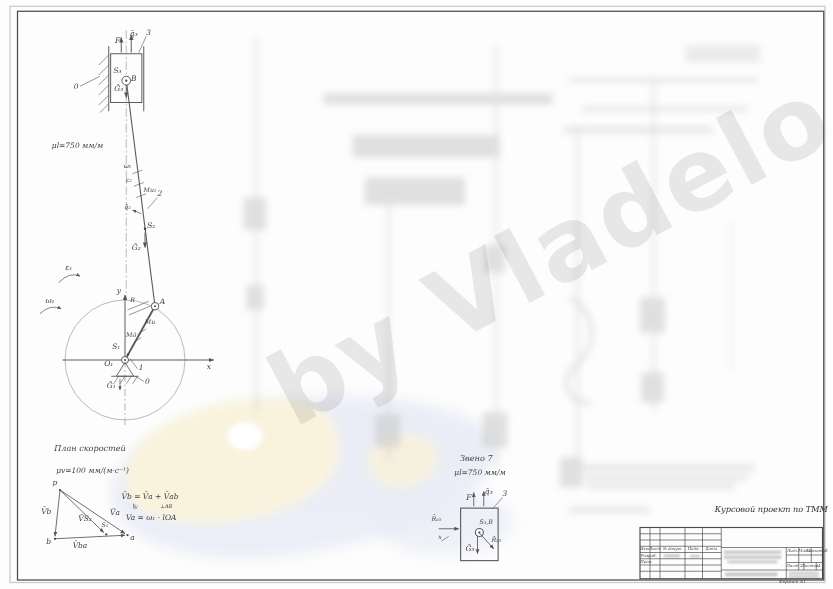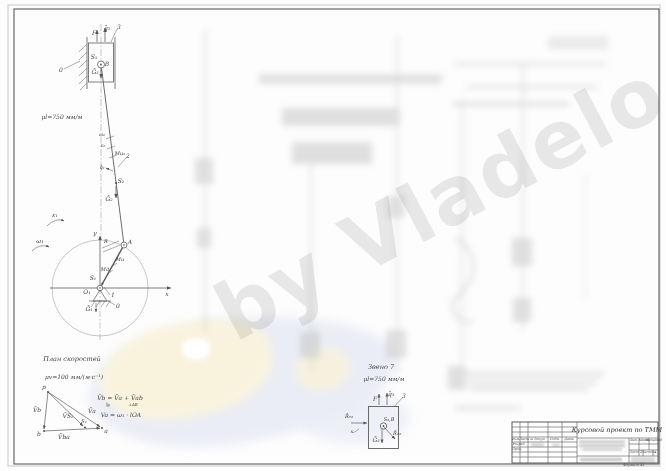--- a/index.html
+++ b/index.html
@@ -257,21 +257,21 @@
   <span class="lbl" style="left:384px;top:379px">μl=750 мм/м</span>
   <span class="lbl" style="left:375px;top:399px">F</span>
   <span class="lbl" style="left:391px;top:394px">q̄₃</span>
   <span class="lbl" style="left:404px;top:396px">3</span>
   <span class="lbl t5" style="left:389px;top:419px">S₃,B</span>
   <span class="lbl t5" style="left:397px;top:433px">R̄₂₃</span>
   <span class="lbl" style="left:376px;top:440px">Ḡ₃</span>
   <span class="lbl t5" style="left:349px;top:416px">R̄₀₃</span>
   <span class="lbl t5" style="left:352px;top:431px">x</span>
 
-  <span class="lbl t65" style="left:617px;top:430px;color:#2e2e2e">Курсовой проект по ТММ</span>
+  <span class="lbl t65" style="left:617px;top:408px;color:#2e2e2e">Курсовой проект по ТММ</span>
   <span class="lbl t32" style="left:516px;top:439.5px">Изм.</span>
   <span class="lbl t32" style="left:524px;top:439.5px">Лист</span>
   <span class="lbl t32" style="left:538px;top:439.5px">№ докум.</span>
   <span class="lbl t32" style="left:555px;top:439.5px">Подп.</span>
   <span class="lbl t32" style="left:569px;top:439.5px">Дата</span>
   <span class="lbl t32" style="left:519px;top:444.5px">Разраб.</span>
   <span class="lbl t32" style="left:517px;top:449.5px">Пров.</span>
   <span class="lbl t32" style="left:634px;top:441px">Лит.</span>
   <span class="lbl t32" style="left:644px;top:441px">Масса</span>
   <span class="lbl t32" style="left:653.5px;top:441px">Масштаб</span>

